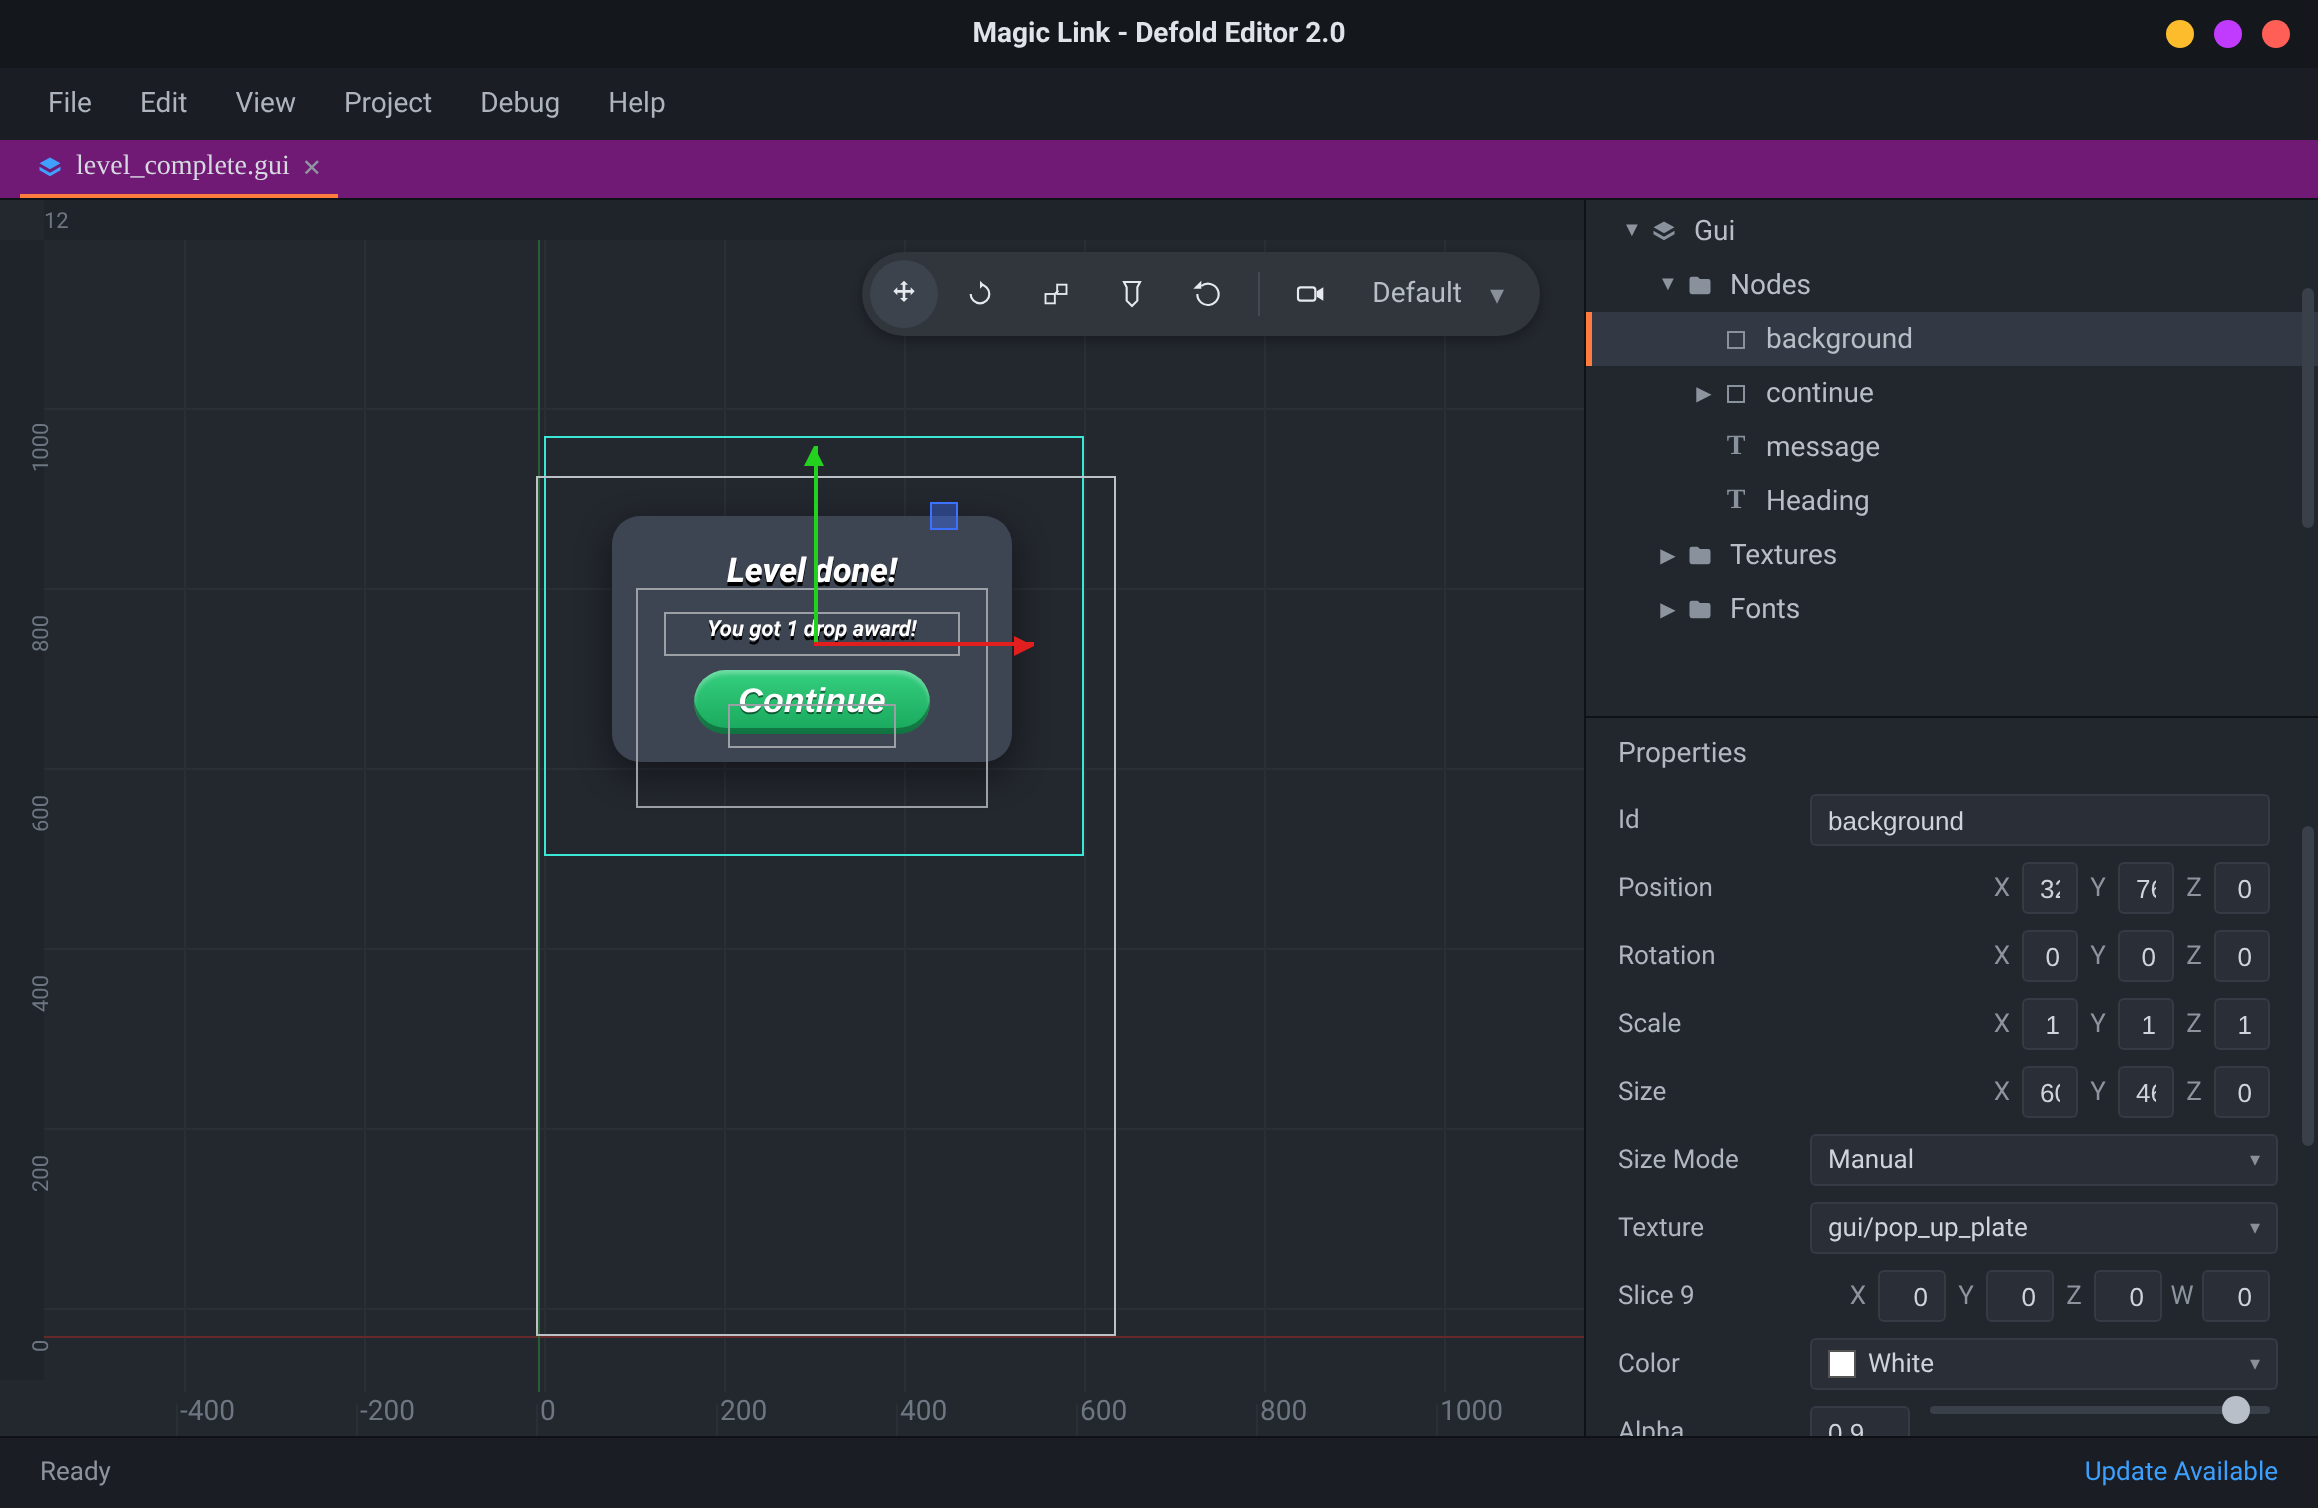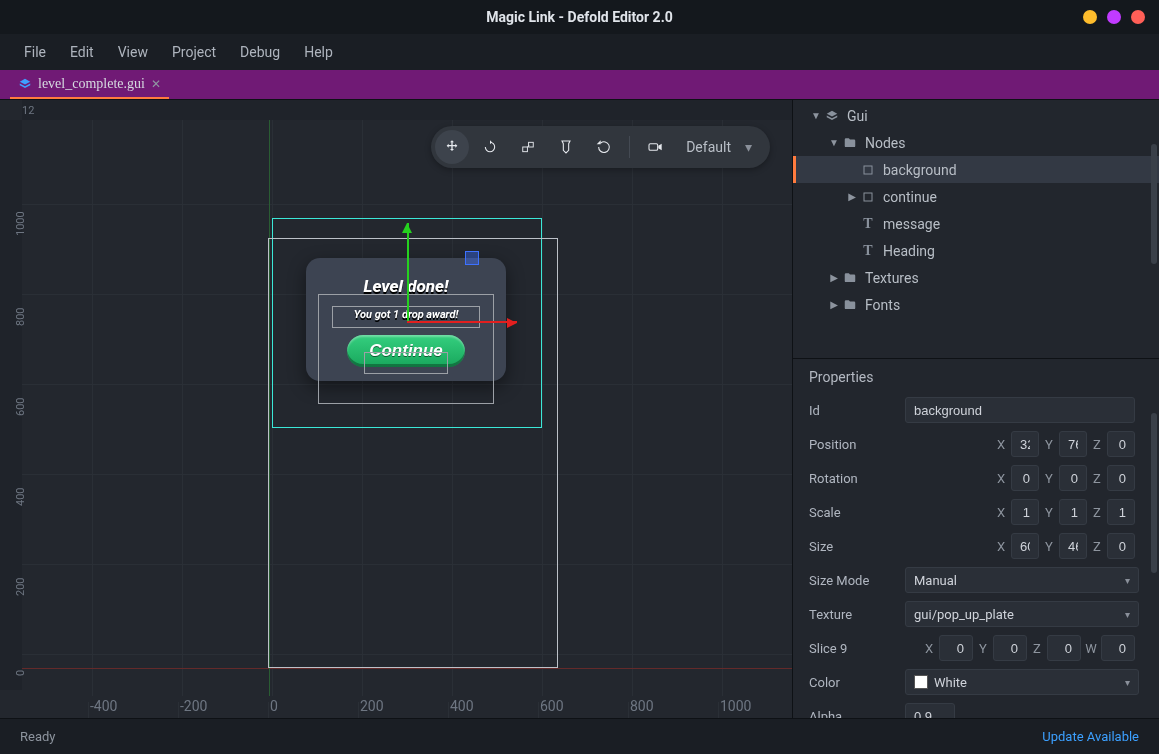--- a/index.html
+++ b/index.html
@@ -173,21 +173,21 @@
   .xyz { display: flex; align-items: center; gap: 2px; flex: 1; justify-content: flex-end; }
   .xyz .prop-input { width: 28px; }
   .select {
     background: #2a2f37; border: 1px solid #353b44;
     height: 26px; border-radius: 3px; display:flex; align-items:center;
     padding: 0 8px; flex:1; margin-right:4px; justify-content: space-between;
     color: #cfd3da; font-size: 13px;
   }
   .select .tri { color: #8a909a; font-size: 10px; }
   .color-swatch { width: 14px; height: 14px; background: #fff; border: 1px solid #555; margin-right: 6px; }
-  .slider-wrap { flex: 1; display:flex; align-items:flex-end; gap:10px; margin-right:8px; }
+  .slider-wrap { flex: 1; display:flex; align-items:flex-start; gap:10px; margin-right:8px; }
   .slider-wrap .prop-input { width: 50px; text-align: left; }
   .slider { flex: 1; height: 4px; background: #3a4049; position: relative; border-radius: 2px; }
   .slider .thumb { position: absolute; top: 50%; transform: translate(-50%,-50%); width: 14px; height: 14px; border-radius: 50%; background: #b9bfc9; }
   
   .statusbar {
     position: absolute; left:0; right:0; bottom:0; height:36px;
     background: #1a1e24; border-top: 1px solid #0e1115;
     display: flex; align-items:center; justify-content: space-between;
     padding: 0 20px;
     color: #8d949e; font-size: 13px;

